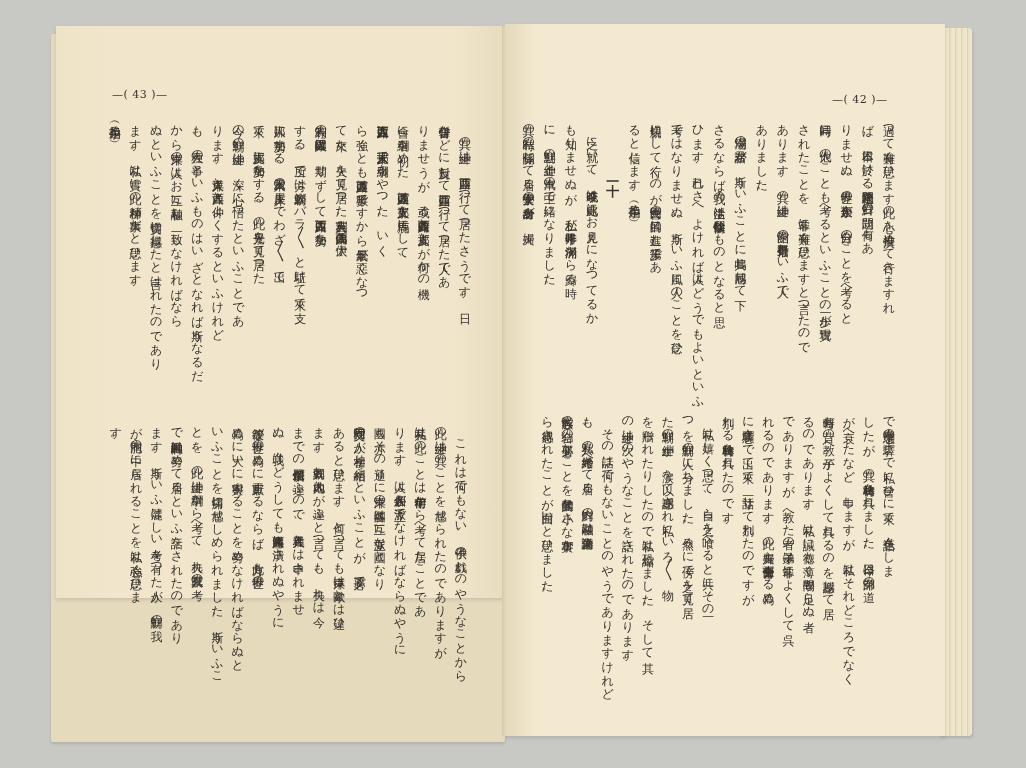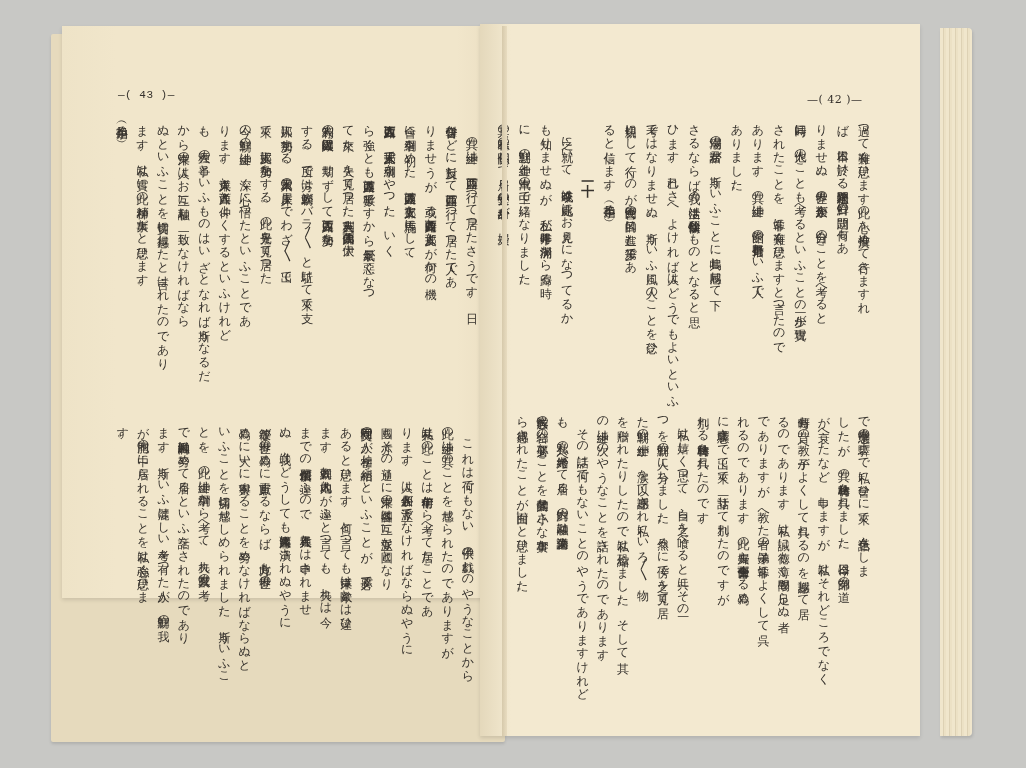--- a/index.html
+++ b/index.html
@@ -8,33 +8,32 @@
       background: var(--background, #c8c8c5);
       font-family: "DejaVu Serif", "Liberation Serif", serif;
     }
     .sheet { position: absolute; }
     #left-under {
       left: 51px; top: 34px; width: 454px; height: 708px;
       background: #e6dabd; border-radius: 2px;
       box-shadow: 0 2px 3px rgba(0,0,0,0.12);
     }
     #left-page {
-      left: 62px; top: 26px; width: 449px; height: 572px;
+      left: 56px; top: 26px; width: 449px; height: 572px;
       background: linear-gradient(to right, #eee3c7 0%, var(--paper-left, #f1e6cb) 12%, var(--paper-left, #f1e6cb) 88%, #e8dcbf 100%);
       box-shadow: 0 2px 4px rgba(0,0,0,0.12);
-      font-family: Liberation Mono, monospace;
     }
     #right-edges {
       left: 940px; top: 28px; width: 32px; height: 708px;
       background: repeating-linear-gradient(to right, #f0e6cc 0 3px, #ddd1b4 3px 4px, #ece1c5 4px 6px);
       border-radius: 0 4px 4px 0;
       box-shadow: 1px 2px 3px rgba(0,0,0,0.12);
     }
     #right-page {
-      left: 480px; top: 24px; width: 440px; height: 712px;
+      left: 505px; top: 24px; width: 440px; height: 712px;
       background: linear-gradient(to right, #e4d8bb 0%, var(--paper-right, #f3e9d0) 7%, var(--paper-right, #f3e9d0) 100%);
       box-shadow: 0 2px 4px rgba(0,0,0,0.12);
     }
     #gutter {
       left: 502px; top: 26px; width: 5px; height: 710px;
       background: linear-gradient(to right, #d6c9ab, #e8dcc0);
     }
     .page-number {
       position: absolute; font-size: 11px; line-height: 14px;
       color: var(--text, #36322d); white-space: pre; letter-spacing: 0.5px;

